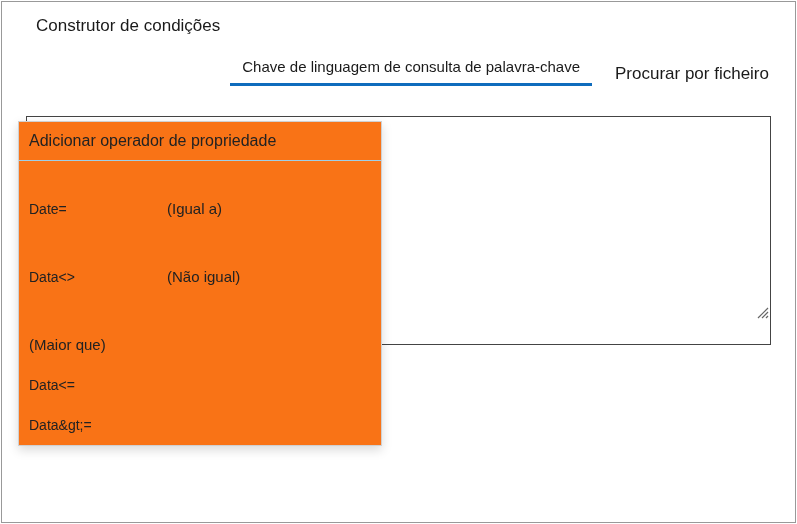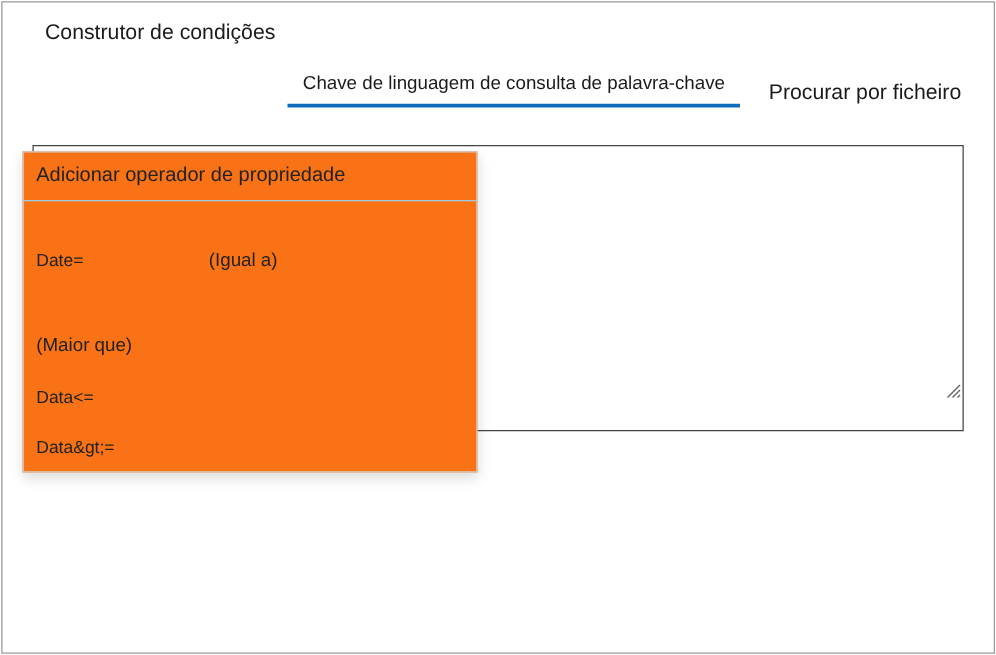--- a/index.html
+++ b/index.html
@@ -126,20 +126,24 @@
     </svg>
   </div>
 
   <div class="dropdown">
     <div class="dropdown-header">Adicionar operador de propriedade</div>
     <div class="dropdown-item">
       <span class="key">Date=</span>
       <span class="desc">(Igual a)</span>
     </div>
     <div class="dropdown-item">
+      <span class="key">Data&lt;&gt;</span>
+      <span class="desc">(Não igual)</span>
+    </div>
+    <div class="dropdown-item">
       <span class="desc">(Maior que)</span>
     </div>
     <div class="dropdown-item">
       <span class="key">Data&lt;=</span>
     </div>
     <div class="dropdown-item">
       <span class="key">Data&amp;gt;=</span>
     </div>
   </div>
 

